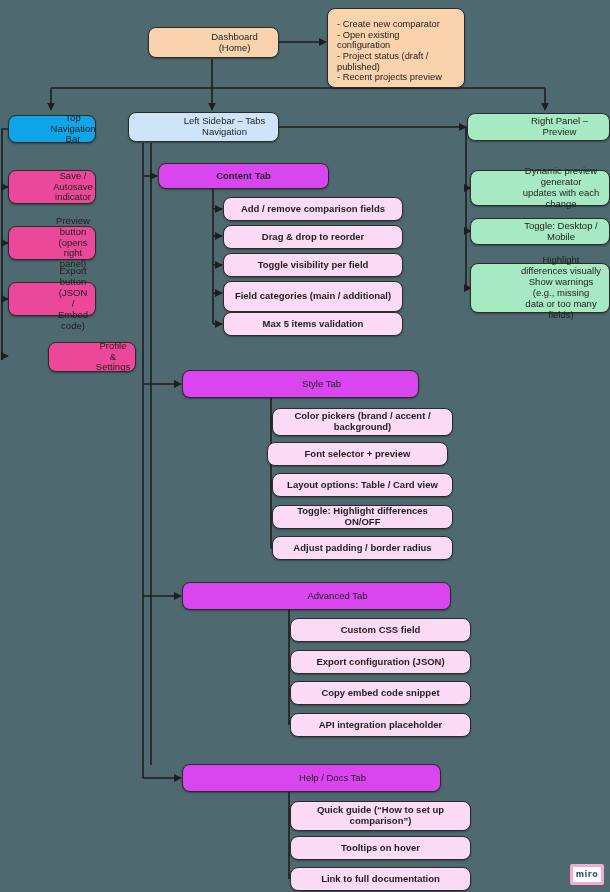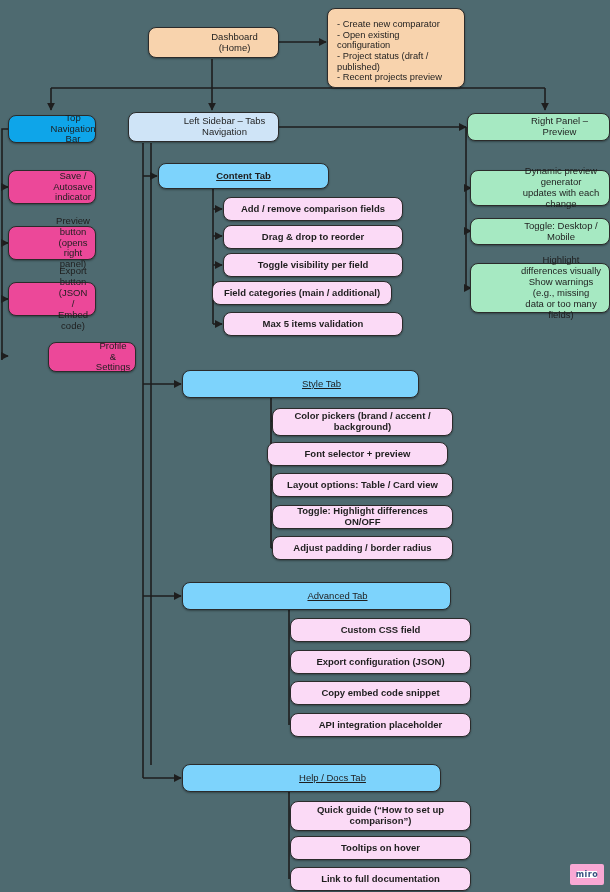--- a/index.html
+++ b/index.html
@@ -32,37 +32,37 @@
     box-shadow: 0 1px 2px rgba(0,0,0,0.35);
     color: #1e1e1e;
     line-height: 1.15;
     padding: 2px 6px;
     white-space: pre-line;
   }
   .c-orange { background: #f8d3ad; }
   .c-red    { background: #0ea5e9; }
   .c-pink   { background: #ec4899; }
   .c-blue   { background: #cfe4f7; }
-  .c-violet { background: #7dd3fc; text-decoration: underline; }
+  .c-violet { background: #d946ef; }
   .c-magenta{ background: #fbdaf6; }
   .c-green  { background: #a6e9c2; }
 
   .t-reg  { font-weight: 400; font-size: 9.5px; padding-left: 48px; }
   .t-bold { font-weight: 700; font-size: 9.5px; }
   .t-list { font-weight: 400; font-size: 9.3px;
             justify-content: flex-start; text-align: left;
             align-items: flex-start; padding: 10px 9px; }
 
   
   #watermark {
     position: absolute;
     left: 570px; top: 864px;
     width: 34px; height: 21px;
     background: #ffffff;
-    border: 7px solid #f9a8d4;
+    border: 3px solid #f9a8d4;
     border-radius: 2px;
     display: flex; align-items: center; justify-content: center;
     font-family: "DejaVu Sans", sans-serif;
     font-size: 8px; font-weight: 700;
     letter-spacing: 0.5px;
     color: #36507f;
   }
 </style>
 </head>
 <body>
@@ -148,21 +148,21 @@
 
   <div class="node c-pink t-reg" style="left:8px; top:342px; width:88px; height:30px;margin-left:40px;">Profile &amp; Settings</div>
 
   <div class="node c-blue t-reg" style="left:128px; top:112px; width:151px; height:30px;">Left Sidebar – Tabs Navigation</div>
 
   <div class="node c-violet t-bold" style="left:158px; top:163px; width:171px; height:26px;">Content Tab</div>
 
   <div class="node c-magenta t-bold" style="left:223px; top:197px; width:180px; height:24px;">Add / remove comparison fields</div>
   <div class="node c-magenta t-bold" style="left:223px; top:225px; width:180px; height:24px;">Drag &amp; drop to reorder</div>
   <div class="node c-magenta t-bold" style="left:223px; top:253px; width:180px; height:24px;">Toggle visibility per field</div>
-  <div class="node c-magenta t-bold" style="left:212px; top:281px; width:180px; height:24px;">Field categories (main / additional)</div>
+  <div class="node c-magenta t-bold" style="left:223px; top:281px; width:180px; height:31px;">Field categories (main / additional)</div>
   <div class="node c-magenta t-bold" style="left:223px; top:312px; width:180px; height:24px;">Max 5 items validation</div>
 
   <div class="node c-violet t-reg" style="left:182px; top:370px; width:237px; height:28px;">Style Tab</div>
 
   <div class="node c-magenta t-bold" style="left:272px; top:408px; width:181px; height:28px;">Color pickers (brand / accent /
 background)</div>
   <div class="node c-magenta t-bold" style="left:267px; top:442px; width:181px; height:24px;">Font selector + preview</div>
   <div class="node c-magenta t-bold" style="left:272px; top:473px; width:181px; height:24px;">Layout options: Table / Card view</div>
   <div class="node c-magenta t-bold" style="left:272px; top:505px; width:181px; height:24px;">Toggle: Highlight differences ON/OFF</div>
   <div class="node c-magenta t-bold" style="left:272px; top:536px; width:181px; height:24px;">Adjust padding / border radius</div>

